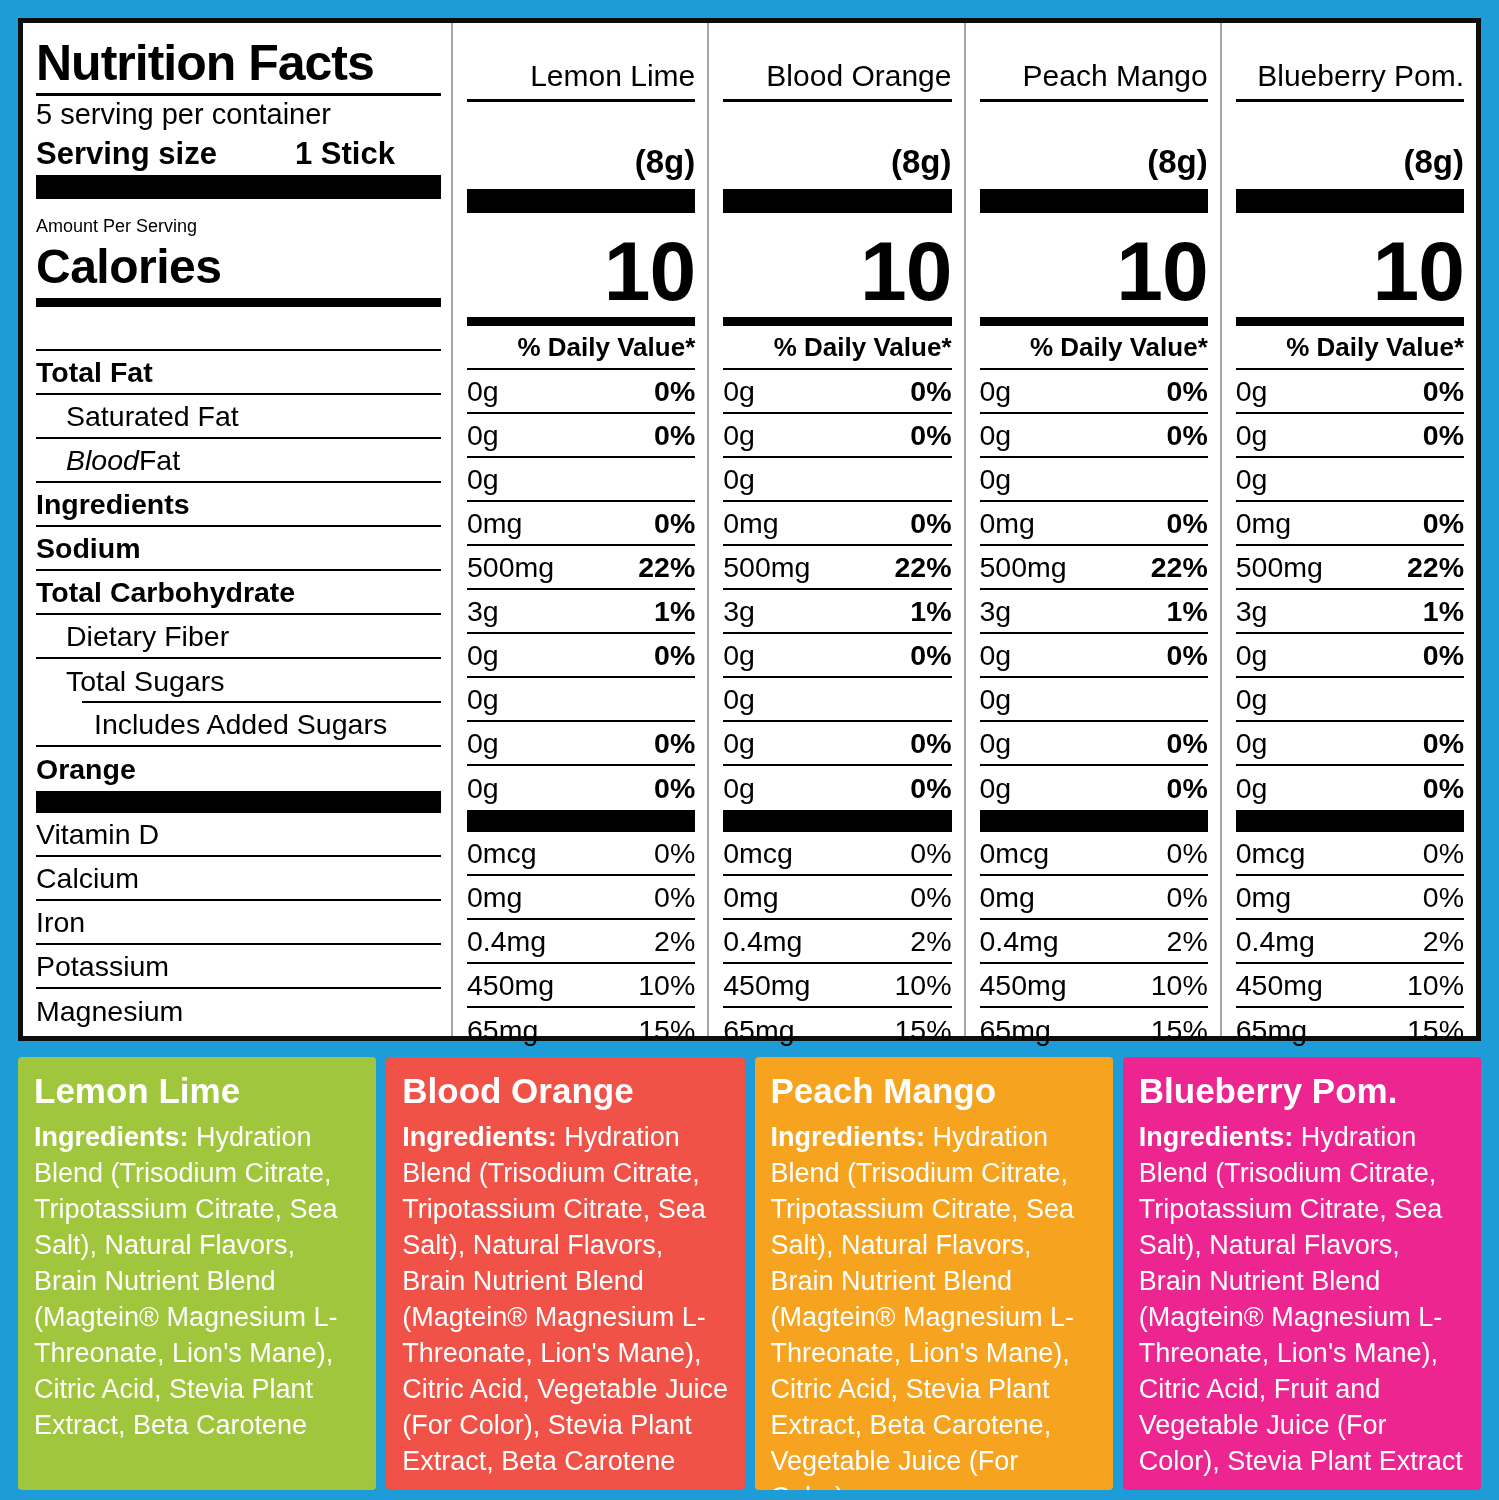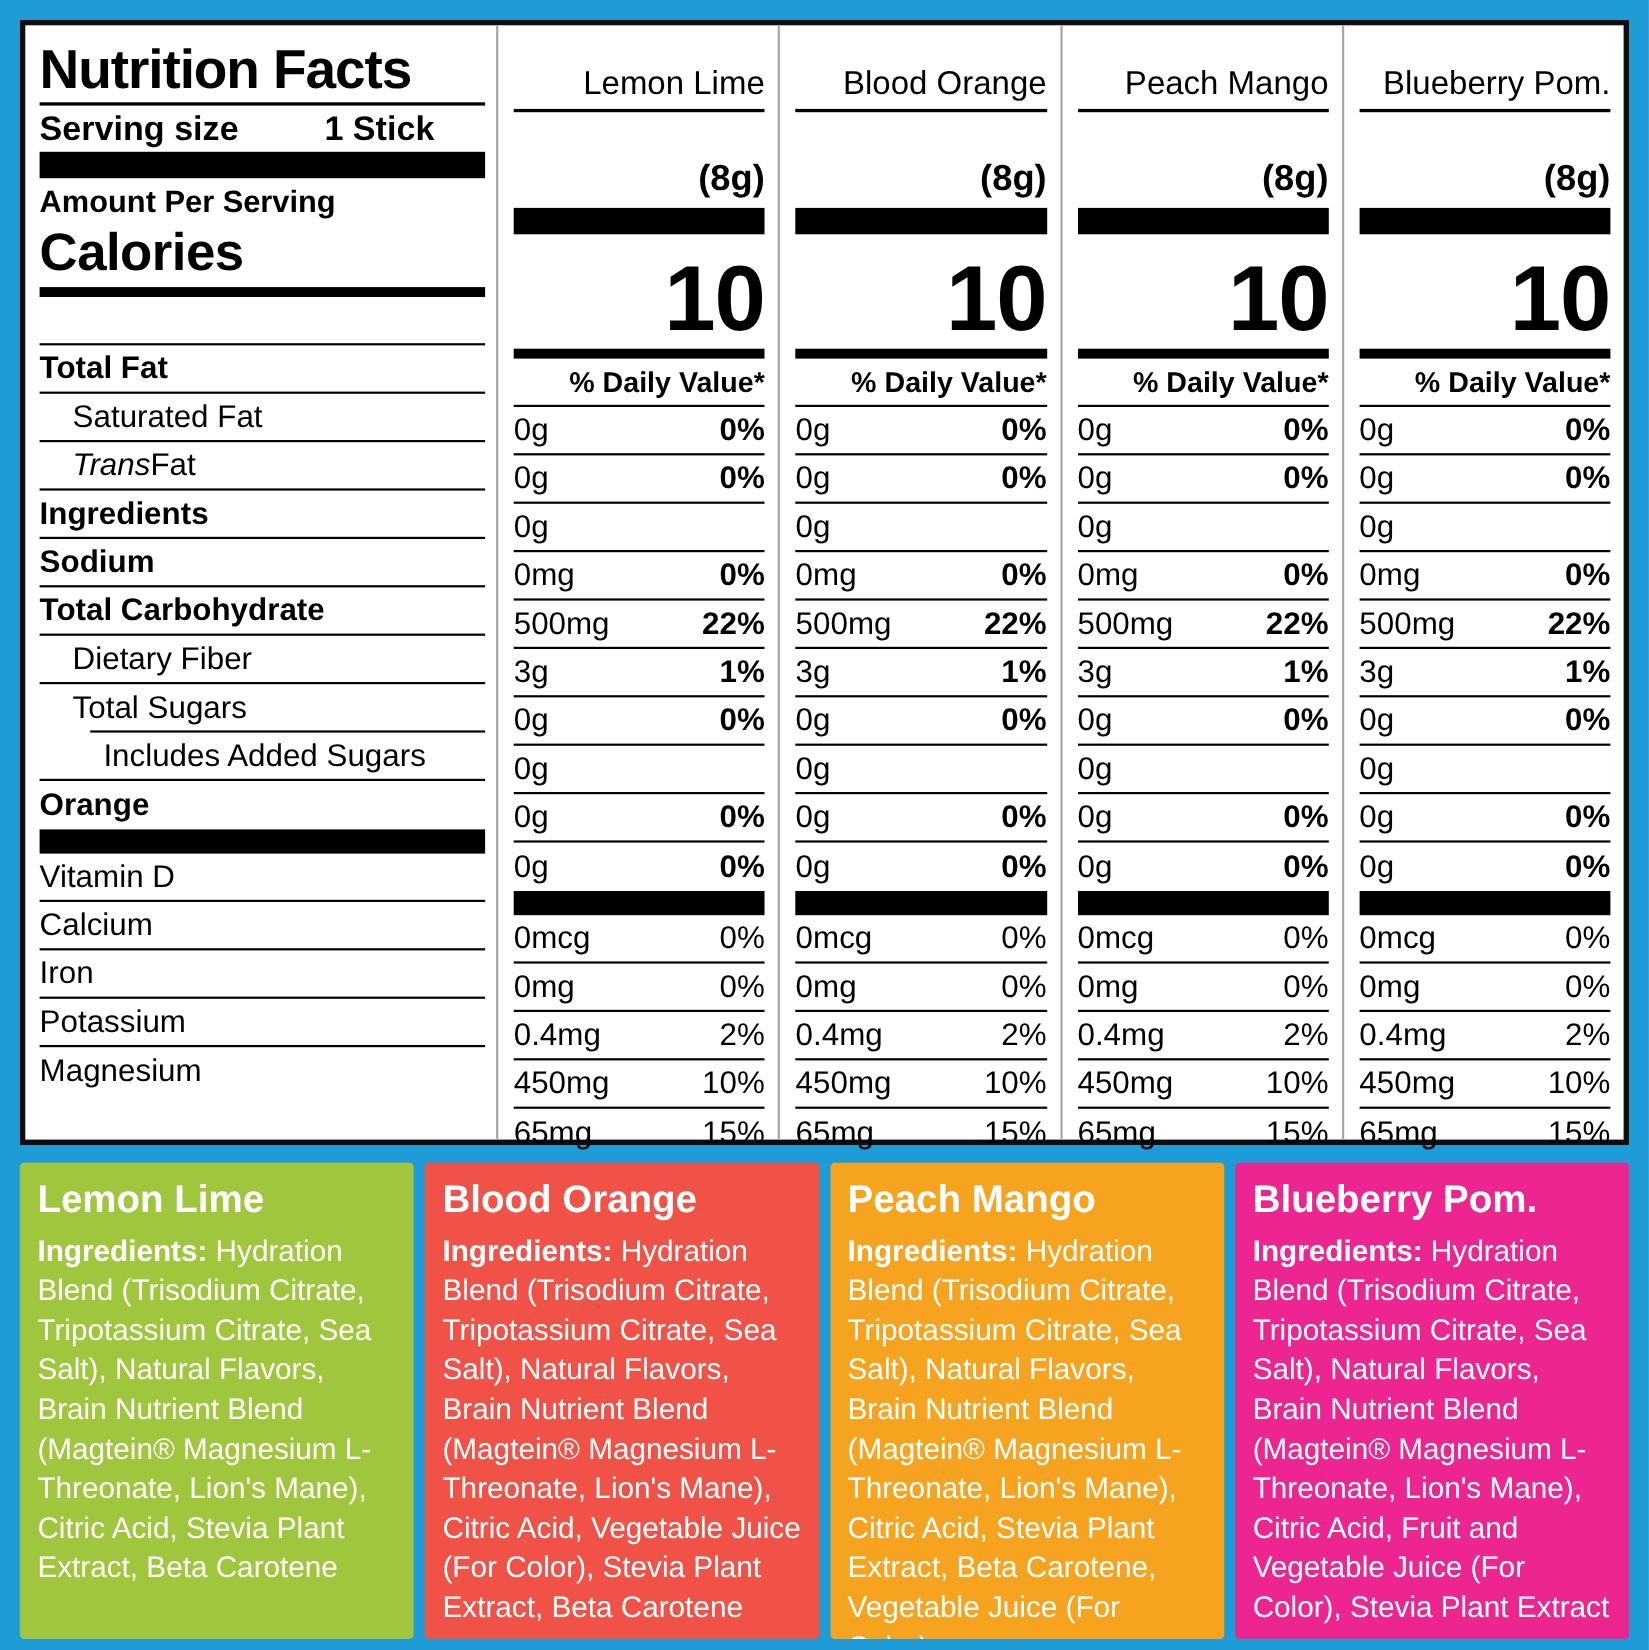--- a/index.html
+++ b/index.html
@@ -12,21 +12,21 @@
   .col.labels { width:428px; padding-right:10px; }
   .col.flavor { flex:1; border-left:2px solid #a6a6a6; padding:12px 12px 0 14px; }
 
   .nf-title { font-size:50px; font-weight:bold; letter-spacing:-1px; height:58px; line-height:56px; border-bottom:3px solid #000; white-space:nowrap; }
   .nf-serv1 { font-size:29px; height:37px; display:flex; align-items:center; }
   .nf-serv2 { font-size:31px; font-weight:bold; height:42px; display:flex; align-items:center; }
   .nf-serv2 .ss-val { margin-left:78px; }
   .bar { background:#000; }
   .bar1 { height:24px; }
   .bar2 { height:22px; }
-  .nf-aps { font-size:28px; font-weight:bold; height:38px; display:flex; align-items:flex-end; padding-bottom:3px; }
+  .nf-aps { font-size:18px; font-weight:normal; height:38px; display:flex; align-items:flex-end; padding-bottom:3px; }
   .nf-cal { font-size:48px; font-weight:bold; height:58px; line-height:54px; letter-spacing:-0.5px; }
   .rule-thick { height:9px; background:#000; }
   .dvrow { height:42px; border-bottom:2px solid #000; }
 
   .fl-name { height:58px; border-bottom:3px solid #000; font-size:30px; display:flex; align-items:flex-end; justify-content:flex-end; padding-bottom:6px; white-space:nowrap; }
   .fl-8g { height:79px; font-size:33px; font-weight:bold; display:flex; align-items:flex-end; justify-content:flex-end; padding-bottom:8px; }
   .fl-cal { height:96px; display:flex; align-items:flex-end; justify-content:flex-end; font-size:84px; font-weight:bold; line-height:0.88; padding-bottom:8px; letter-spacing:-1px; }
   .fl-dv { font-size:26px; font-weight:bold; display:flex; align-items:center; justify-content:flex-end; }
 
   .lrow, .frow { height:44px; border-bottom:2px solid #000; font-size:28.5px; display:flex; align-items:center; box-sizing:border-box; }
@@ -49,33 +49,34 @@
   .ibox-text b { font-weight:bold; }
 </style>
 </head>
 <body>
 
 <div class="page" style="background: rgb(30, 156, 216);">
   <div class="panel">
 
     <div class="col labels">
       <div class="nf-title">Nutrition Facts</div>
+      <div class="nf-serv1">5 serving per container</div>
       <div class="nf-serv2">
         <span>Serving size</span>
         <span class="ss-val">1 Stick</span>
       </div>
       <div class="bar bar1"></div>
       <div class="nf-aps">Amount Per Serving</div>
       <div class="nf-cal">Calories</div>
       <div class="rule-thick"></div>
       <div class="dvrow"></div>
       <div id="label-rows">
           <div class="lrow b">Total Fat</div>
           <div class="lrow ind1">Saturated Fat</div>
-          <div class="lrow ind1"><i>Trans</i> Fat</div>
+          <div class="lrow ind1"><i>Blood</i> Fat</div>
           <div class="lrow b">Ingredients</div>
           <div class="lrow b">Sodium</div>
           <div class="lrow b">Total Carbohydrate</div>
           <div class="lrow ind1">Dietary Fiber</div>
           <div class="lrow ind1 rule-indent">Total Sugars</div>
           <div class="lrow ind2">Includes Added Sugars</div>
           <div class="lrow b no-rule">Orange</div>
           <div class="bar bar2"></div>
           <div class="lrow vit">Vitamin D</div>
           <div class="lrow vit">Calcium</div>

